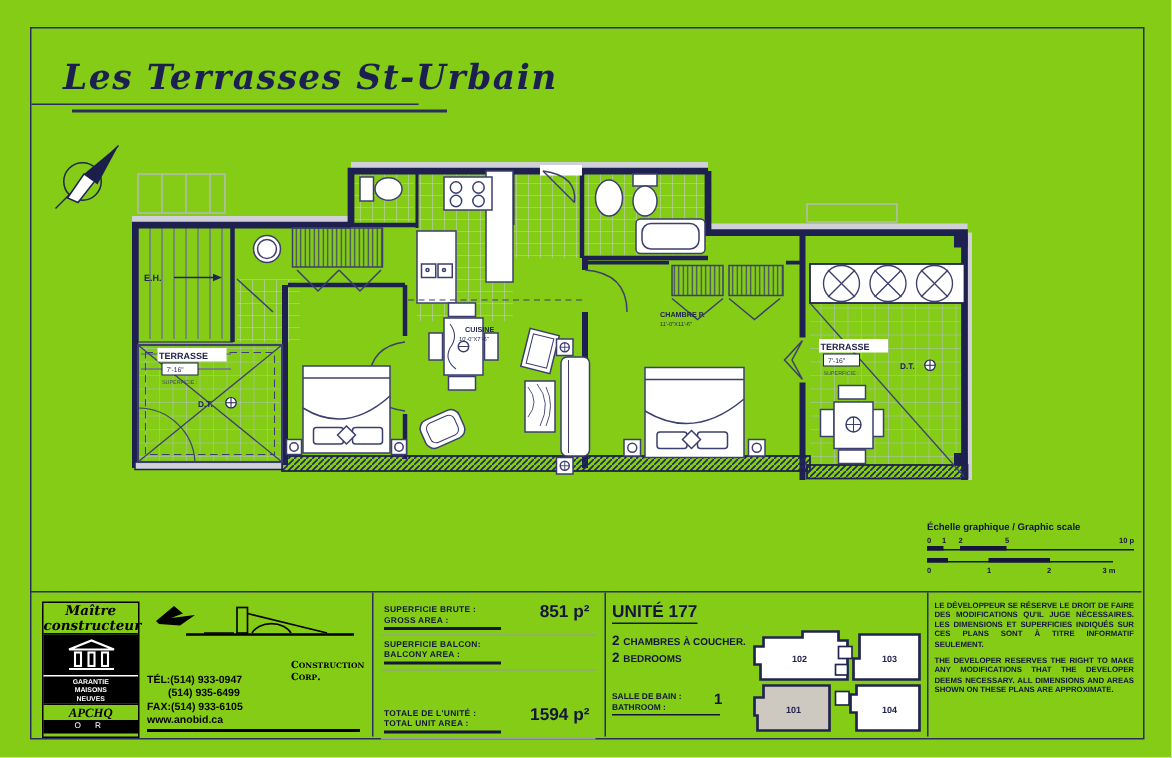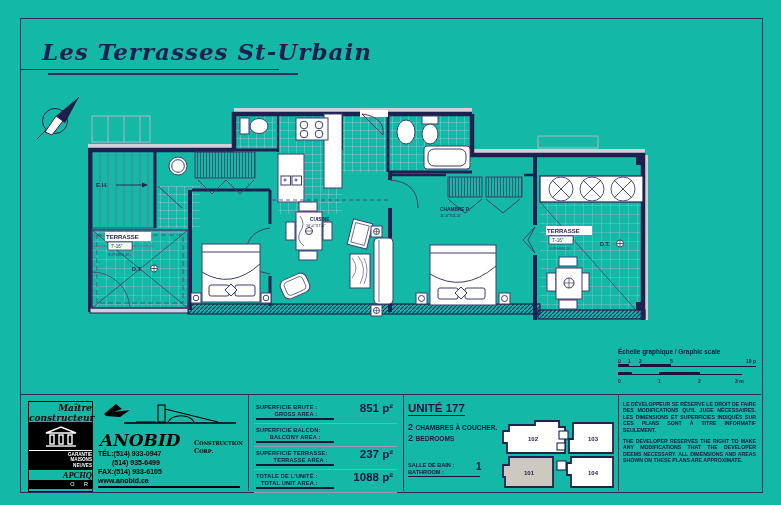--- a/index.html
+++ b/index.html
@@ -1,46 +1,46 @@
 <!DOCTYPE html>
 <html><head>
 <meta charset="utf-8">
 <style>
   html,body{margin:0;padding:0;background:#fff;}
-  #page{position:relative;width:781px;height:505px;background:#14b8a6;overflow:hidden;
+  #page{position:relative;width:781px;height:505px;background:#84cc16;overflow:hidden;
         font-family:"Liberation Sans",sans-serif;color:#21244f;}
   .abs{position:absolute;}
   #frame{left:20px;top:18px;width:741px;height:473px;border:1.4px solid #2a2d5e;}
   #plan-title{left:42px;top:38px;font-family:"DejaVu Serif",serif;font-style:italic;
         font-weight:bold;font-size:23px;letter-spacing:1px;color:#1c2050;}
   .tline{background:#2a2d5e;}
   #bottom-divider{left:20px;top:394px;width:741px;height:1.4px;background:#2a2d5e;}
   .vdiv{top:395px;width:1.2px;height:96px;background:#2a2d5e;}
   
   #badge{left:28px;top:401px;width:63px;height:89px;border:1.5px solid #000;color:#000;}
-  .badge-row{width:100%;text-align:right;box-sizing:border-box;}
+  .badge-row{width:100%;text-align:center;box-sizing:border-box;}
   #badge-name{font-family:"DejaVu Serif",serif;font-style:italic;font-weight:bold;
         font-size:9px;line-height:10px;padding-top:1px;border-bottom:1.5px solid #000;height:21px;}
   #badge-icon{background:#000;height:27px;display:flex;align-items:center;justify-content:center;}
   #badge-guar{background:#000;color:#fff;font-size:4.6px;line-height:5.4px;font-weight:bold;
         padding:1px 0;border-top:1px solid #fff;}
   #badge-apchq{font-family:Liberation Serif, serif;font-style:italic;font-weight:bold;font-size:8.5px;
         line-height:11px;height:11px;border-top:1.5px solid #000;}
   #badge-or{background:#000;color:#fff;font-size:5.5px;letter-spacing:4px;line-height:9px;height:9px;}
   
   #company{left:96px;top:400px;width:150px;height:92px;color:#000;}
   #co-name{position:absolute;left:4px;top:30px;font-family:"DejaVu Serif",serif;
         font-style:italic;font-weight:bold;font-size:17px;color:#000;}
   #co-suffix{position:absolute;left:98px;top:39px;font-family:"DejaVu Serif",serif;
         font-weight:bold;font-size:6.5px;font-variant:small-caps;}
   .co-line{position:absolute;left:2px;font-size:7px;font-weight:bold;color:#000;}
   #co-underline{position:absolute;left:2px;top:86px;width:142px;height:2px;background:#000;}
   
   #areas{left:252px;top:399px;width:147px;height:93px;}
-  .area-row{position:absolute;left:2px;width:143px;height:22px;border-bottom:0.8px solid #9a9ab0;text-align:right;}
+  .area-row{position:absolute;left:2px;width:143px;height:22px;border-bottom:0.8px solid #9a9ab0;}
   .area-lbl{position:absolute;left:2px;top:3px;font-size:5.6px;font-weight:bold;line-height:6.6px;
         color:#14163a;letter-spacing:.2px;}
   .area-bar{position:absolute;left:2px;top:17px;width:78px;height:1.8px;background:#14163a;}
   .area-val{position:absolute;right:4px;top:1px;font-size:11.5px;font-weight:bold;color:#14163a;}
   
   #unit{left:408px;top:399px;width:90px;height:93px;color:#14163a;}
   #unit-title{position:absolute;left:0;top:3px;font-size:11.5px;font-weight:bold;
         border-bottom:1.2px solid #14163a;padding-bottom:1px;}
   .unit-line{position:absolute;left:0;font-weight:bold;}
   #unit-bath-lbl{position:absolute;left:0;top:63px;font-size:5.6px;font-weight:bold;line-height:6.6px;}
@@ -356,21 +356,20 @@
 
   <div class="abs" id="company">
     <svg class="abs" style="left:0;top:0;" width="150" height="28" viewBox="0 0 150 28">
       <g stroke="#000" fill="none" stroke-width="1.1">
         <polygon points="8,14 20,4 26,9 18,12 34,10 24,17 10,16" fill="#000" stroke="none"></polygon>
         <rect x="62" y="5" width="7" height="17"></rect>
         <path d="M40,22 H60 M69,9 L122,22 M72,22 A14,10 0 0 1 98,22"></path>
         <line x1="28" y1="23" x2="140" y2="23" stroke-width="1.6"></line>
       </g>
     </svg>
-    <div id="co-name">ANOBID</div>
     <div id="co-suffix">Construction Corp.</div>
     <div class="co-line" style="top:50px;">TÉL:(514) 933-0947</div>
     <div class="co-line" style="top:59px;left:16px;">(514) 935-6499</div>
     <div class="co-line" style="top:68px;">FAX:(514) 933-6105</div>
     <div class="co-line" style="top:77px;">www.anobid.ca</div>
     <div id="co-underline"></div>
   </div>
 
   <div class="abs" id="areas">
     <div class="area-row" style="top:2px;">
@@ -382,35 +381,27 @@
       <div class="area-val">851 p²</div>
     </div>
     <div class="area-row" style="top:25px;">
       <div class="area-lbl">
         <div>SUPERFICIE BALCON:</div>
         <div>BALCONY AREA :</div>
       </div>
       <div class="area-bar"></div>
       <div class="area-val"></div>
     </div>
-    <div class="area-row" style="top:48px;">
-      <div class="area-lbl">
-        <div>SUPERFICIE TERRASSE:</div>
-        <div>TERRASSE AREA :</div>
-      </div>
-      <div class="area-bar"></div>
-      <div class="area-val">237 p²</div>
-    </div>
     <div class="area-row" style="top:71px;">
       <div class="area-lbl">
         <div>TOTALE DE L'UNITÉ :</div>
         <div>TOTAL UNIT AREA :</div>
       </div>
       <div class="area-bar"></div>
-      <div class="area-val">1088 p²</div>
+      <div class="area-val">1594 p²</div>
     </div>
   </div>
 
   <div class="abs" id="unit">
     <div id="unit-title">UNITÉ 177</div>
     <div class="unit-line" style="top:23px;font-size:9px;"><span>2</span> <span style="font-size:6.6px;">CHAMBRES À COUCHER.</span></div>
     <div class="unit-line" style="top:34px;font-size:9px;"><span>2</span> <span style="font-size:6.6px;">BEDROOMS</span></div>
     <div id="unit-bath-lbl">
       <div>SALLE DE BAIN :</div>
       <div>BATHROOM :</div>

